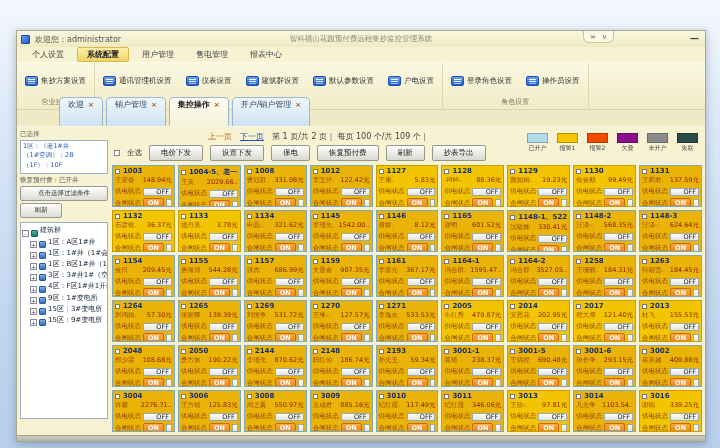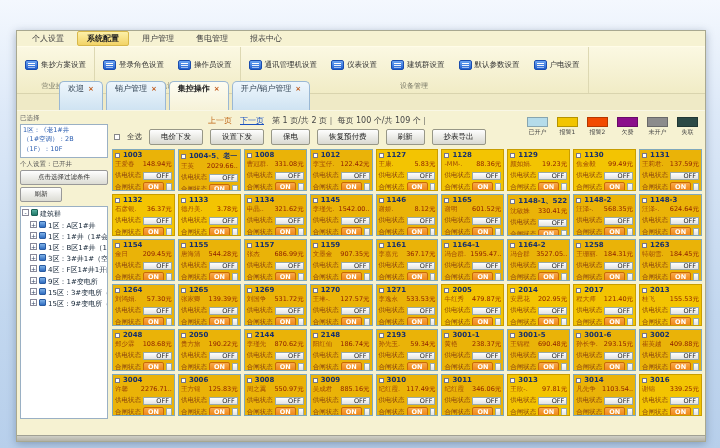--- a/index.html
+++ b/index.html
@@ -57,21 +57,21 @@
   .leftcol { width:88px; display:flex; flex-direction:column; gap:4px; flex:0 0 auto; }
   .filter-panel { font-size:6.5px; color:#444; }
   .filter-caption { font-size:6.5px; color:#666; margin-bottom:1px; }
   .filter-list { background:#fff; border:1px solid #9ab0c4; height:34px; padding:1px 2px; color:#2a5db0;
     overflow:hidden; line-height:1.45; }
   .filter-note { color:#555; margin:2px 0; line-height:1.3; }
   .small-btn { display:block; width:100%; font-size:6.5px; background:linear-gradient(#fefefe,#dcdcd4);
     border:1px solid #999; border-radius:2px; padding:2px 1px; text-align:center; color:#333; margin-top:2px; }
   .small-btn.half { width:42px; }
   .tree-panel { flex:1; background:#fff; border:1px solid #9ab0c4; padding:2px 1px; font-size:7px; overflow:hidden; }
-  .tree-row { display:flex; align-items:flex-start; gap:2px; line-height:1.6; white-space:nowrap; color:#123; }
+  .tree-row { display:flex; align-items:flex-end; gap:2px; line-height:1.6; white-space:nowrap; color:#123; }
   .tree-row.child { padding-left:8px; }
   .expander { width:7px; height:7px; border:1px solid #889; background:#fff; font-size:6px; line-height:5px;
     text-align:center; color:#346; flex:0 0 auto; }
   .node-icon { width:7px; height:7px; flex:0 0 auto; border-radius:1px; }
   .node-icon.root { background:linear-gradient(#58b0a0,#207868); border:1px solid #1a6055; }
   .node-icon.area { background:linear-gradient(#7fb2e8,#2f6cc0); border:1px solid #2a5ba0; }
 
   
   .main { flex:1; display:flex; flex-direction:column; position:relative; }
   .pager { display:flex; align-items:center; gap:8px; font-size:8px; padding:1px 0 1px 96px; color:#444; }
@@ -104,20 +104,30 @@
   .c-on { background:linear-gradient(#f8a84a,#ee8312); border:1px solid #c86a08; color:#fff; font-weight:bold;
     font-size:6.5px; padding:0 4px; border-radius:2px; line-height:8px; }
 
   .statusbar { height:6px; background:linear-gradient(#cfcfc6,#b2b2a8); border-top:1px solid #a0a094; flex:0 0 auto; }
 </style>
 </head>
 <body>
 
 <div class="window">
 
+  <div class="titlebar">
+    <span class="appicon"></span>
+    <span>欢迎您：administrator</span>
+    <span class="win-title">智科福山花园预付费远程集抄监控管理系统</span>
+    <span class="qat">
+      <span>≍</span>
+      <span>∨</span>
+    </span>
+    <span class="minbtn">—</span>
+  </div>
 
   <div class="menubar" id="menubar">
       <span class="menu-item">个人设置</span>
       <span class="menu-item active">系统配置</span>
       <span class="menu-item">用户管理</span>
       <span class="menu-item">售电管理</span>
       <span class="menu-item">报表中心</span>
     </div>
 
   <div class="ribbon" id="ribbon">
@@ -127,53 +137,53 @@
             <span class="mon"></span>
             <span>集抄方案设置</span>
           </div>
         </div>
         <div class="rlabel">营业抄表</div>
       </div>
       <div class="rgroup">
         <div class="rbtns">
           <div class="rbtn">
             <span class="mon"></span>
-            <span>登录角色设置</span>
+            <span>通讯管理机设置</span>
           </div>
           <div class="rbtn">
             <span class="mon"></span>
-            <span>操作员设置</span>
+            <span>仪表设置</span>
+          </div>
+          <div class="rbtn">
+            <span class="mon"></span>
+            <span>建筑群设置</span>
+          </div>
+          <div class="rbtn">
+            <span class="mon"></span>
+            <span>默认参数设置</span>
+          </div>
+          <div class="rbtn">
+            <span class="mon"></span>
+            <span>户电设置</span>
           </div>
         </div>
-        <div class="rlabel">角色设置</div>
+        <div class="rlabel">设备管理</div>
       </div>
       <div class="rgroup">
         <div class="rbtns">
           <div class="rbtn">
             <span class="mon"></span>
-            <span>通讯管理机设置</span>
+            <span>登录角色设置</span>
           </div>
           <div class="rbtn">
             <span class="mon"></span>
-            <span>仪表设置</span>
-          </div>
-          <div class="rbtn">
-            <span class="mon"></span>
-            <span>建筑群设置</span>
-          </div>
-          <div class="rbtn">
-            <span class="mon"></span>
-            <span>默认参数设置</span>
-          </div>
-          <div class="rbtn">
-            <span class="mon"></span>
-            <span>户电设置</span>
+            <span>操作员设置</span>
           </div>
         </div>
-        <div class="rlabel">设备管理</div>
+        <div class="rlabel">角色设置</div>
       </div>
       <div class="rfill"></div>
     </div>
 
   <div class="tabstrip" id="tabstrip">
       <div class="tab">
         <span>欢迎</span>
         <span class="tab-x">×</span>
       </div>
       <div class="tab">
@@ -193,21 +203,21 @@
   <div class="content">
 
     <div class="leftcol">
       <div class="filter-panel">
         <div class="filter-caption">已选择</div>
         <div class="filter-list" id="filter-list">
             <div>1区：《老1#井</div>
             <div>（1#空调）：2B</div>
             <div>（1F）：10F</div>
           </div>
-        <div class="filter-note">个人设置：已开井</div>
+        <div class="filter-note">恢复预付费：已开井</div>
         <button class="small-btn">点击选择过滤条件</button>
         <button class="small-btn half">刷新</button>
       </div>
       <div class="tree-panel" id="tree-panel">
           <div class="tree-row">
             <span class="expander">-</span>
             <span class="node-icon root"></span>
             <span>建筑群</span>
           </div>
           <div class="tree-row child">

